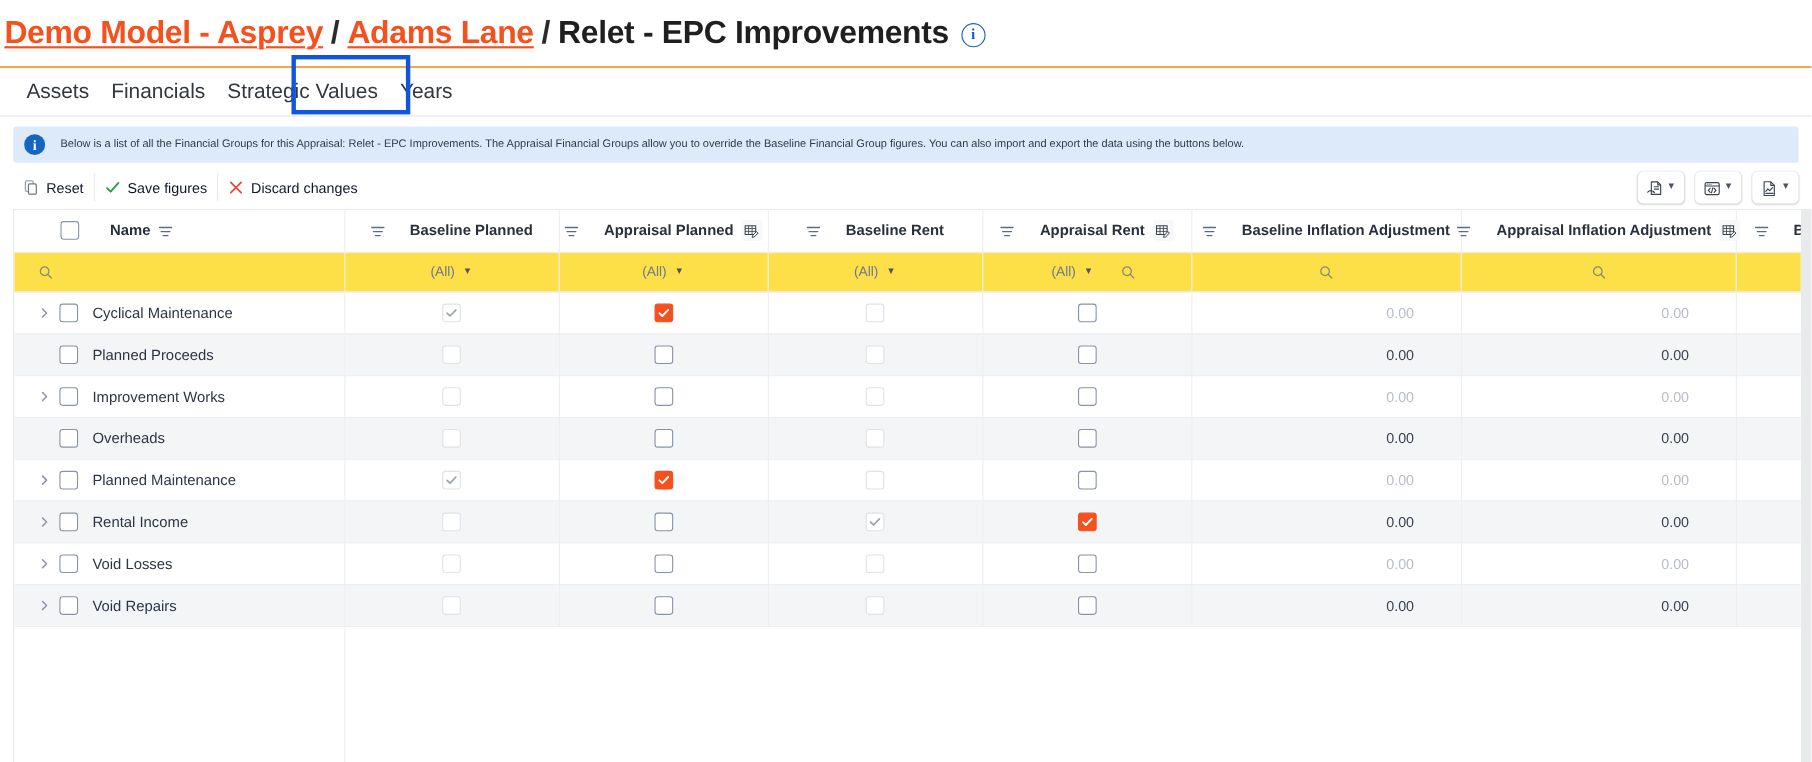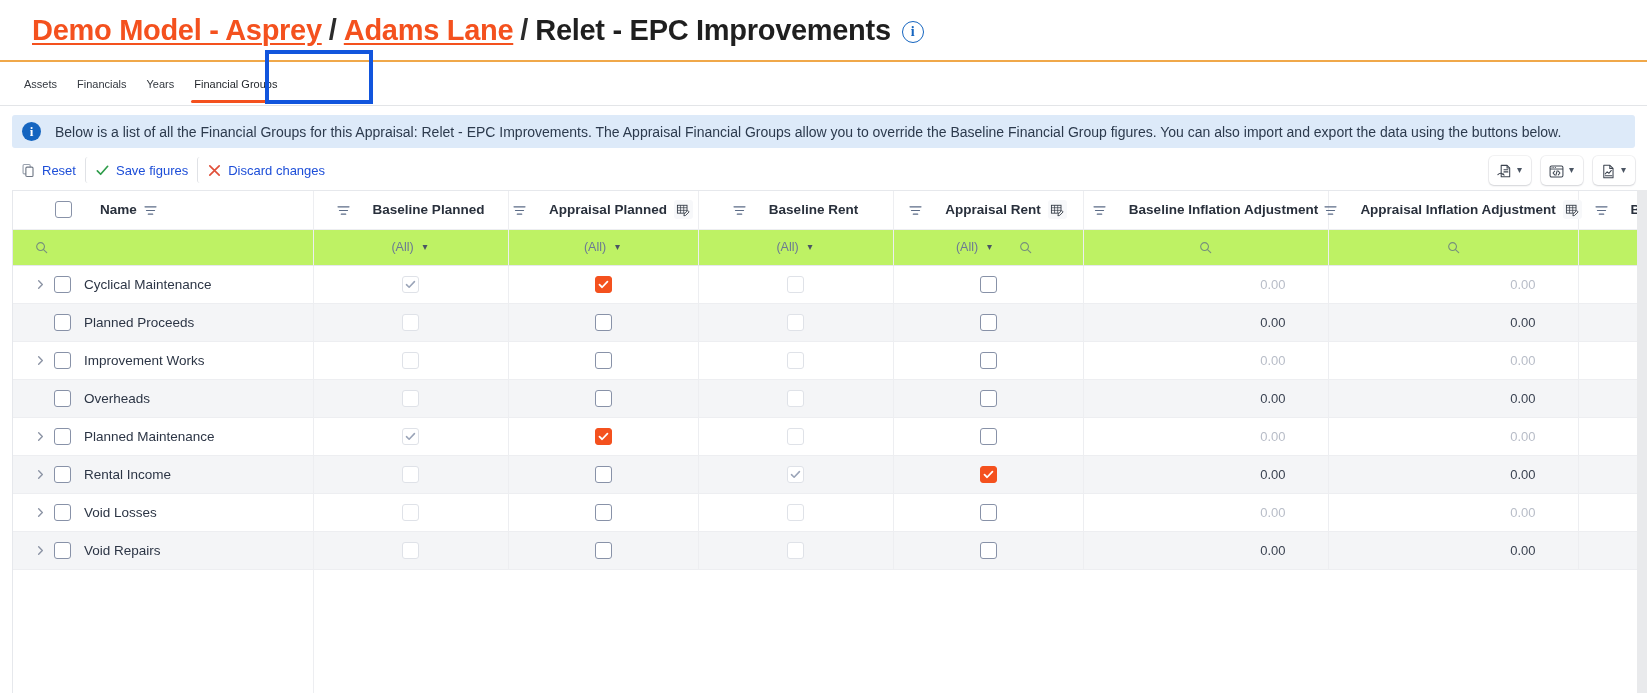--- a/index.html
+++ b/index.html
@@ -14,21 +14,21 @@
     position: relative;
     width: 1647px; height: 693px;
     background: #ffffff;
   }
 
   
   .breadcrumb-bar {
     height: 62px;
     display: flex;
     align-items: center;
-    padding-left: 32px;
+    padding-left: 4px;
     border-bottom: 2px solid #f0a84a;
     background: #ffffff;
   }
   .crumb {
     font-size: 29px;
     font-weight: bold;
     letter-spacing: -0.3px;
     white-space: nowrap;
   }
   .crumb-link {
@@ -71,21 +71,21 @@
     display: flex;
     align-items: stretch;
     padding-left: 14px;
     border-bottom: 1px solid #e3e5e8;
     background: #ffffff;
   }
   .tab {
     display: flex;
     align-items: center;
     padding: 0 10px;
-    font-size: 11px;
+    font-size: 19px;
     color: #33383f;
     cursor: pointer;
     position: relative;
     white-space: nowrap;
   }
   .tab.active { color: #1f2328; }
   .tab.active::after {
     content: "";
     position: absolute;
     left: 7px; right: 7px; bottom: 2px;
@@ -120,21 +120,21 @@
     background: #1565c0;
     color: #fff;
     font-size: 13px;
     font-weight: bold;
     font-family: "Liberation Serif", serif;
     display: flex; align-items: center; justify-content: center;
     flex: 0 0 auto;
     margin-right: 14px;
   }
   .info-banner-text {
-    font-size: 14px;
+    font-size: 10px;
     color: #2c3a4d;
   }
 
   
   .toolbar {
     height: 44px;
     margin: 0 12px;
     display: flex;
     align-items: center;
     position: relative;
@@ -147,21 +147,21 @@
     height: 26px;
     padding: 0 9px;
     font-size: 13px;
     background: transparent;
     border: none;
     border-radius: 3px;
     cursor: default;
     white-space: nowrap;
   }
   .tb-btn + .tb-btn { border-left: 1px solid #e0e2e6; }
-  .tb-label-disabled { color: #1d4ed8; }
+  .tb-label-disabled { color: #0f172a; }
   .tb-ico { width: 15px; height: 15px; display: inline-block; flex: 0 0 auto; }
 
   .tb-right {
     position: absolute;
     right: 0;
     display: flex;
     align-items: center;
     gap: 10px;
   }
   .split-btn {
@@ -227,21 +227,21 @@
     flex: 0 0 auto;
     border-radius: 3px;
     background: #f7f8fa;
     display: inline-flex;
     align-items: center; justify-content: center;
     cursor: pointer;
   }
 
   tr.filter-row td {
     height: 35px;
-    background: #bef264;
+    background: #fde047;
     border-bottom: 1px solid #e6e8ec;
   }
   .filter-inner {
     display: flex;
     align-items: center;
     gap: 7px;
     height: 35px;
     padding: 0 12px;
   }
   .filter-inner.center { justify-content: center; }
@@ -332,24 +332,24 @@
   </div>
 
   <div class="tabstrip">
     <div class="tab">
         <span>Assets</span>
       </div>
     <div class="tab">
         <span>Financials</span>
       </div>
     <div class="tab">
+        <span>Strategic Values</span>
+      </div>
+    <div class="tab">
         <span>Years</span>
-      </div>
-    <div class="tab active">
-        <span>Financial Groups</span>
       </div>
     <div class="focus-ring"></div>
   </div>
 
   <div class="info-banner">
     <span class="info-banner-icon">i</span>
     <span class="info-banner-text">Below is a list of all the Financial Groups for this Appraisal: Relet - EPC Improvements. The Appraisal Financial Groups allow you to override the Baseline Financial Group figures. You can also import and export the data using the buttons below.</span>
   </div>
 
   <div class="toolbar">

